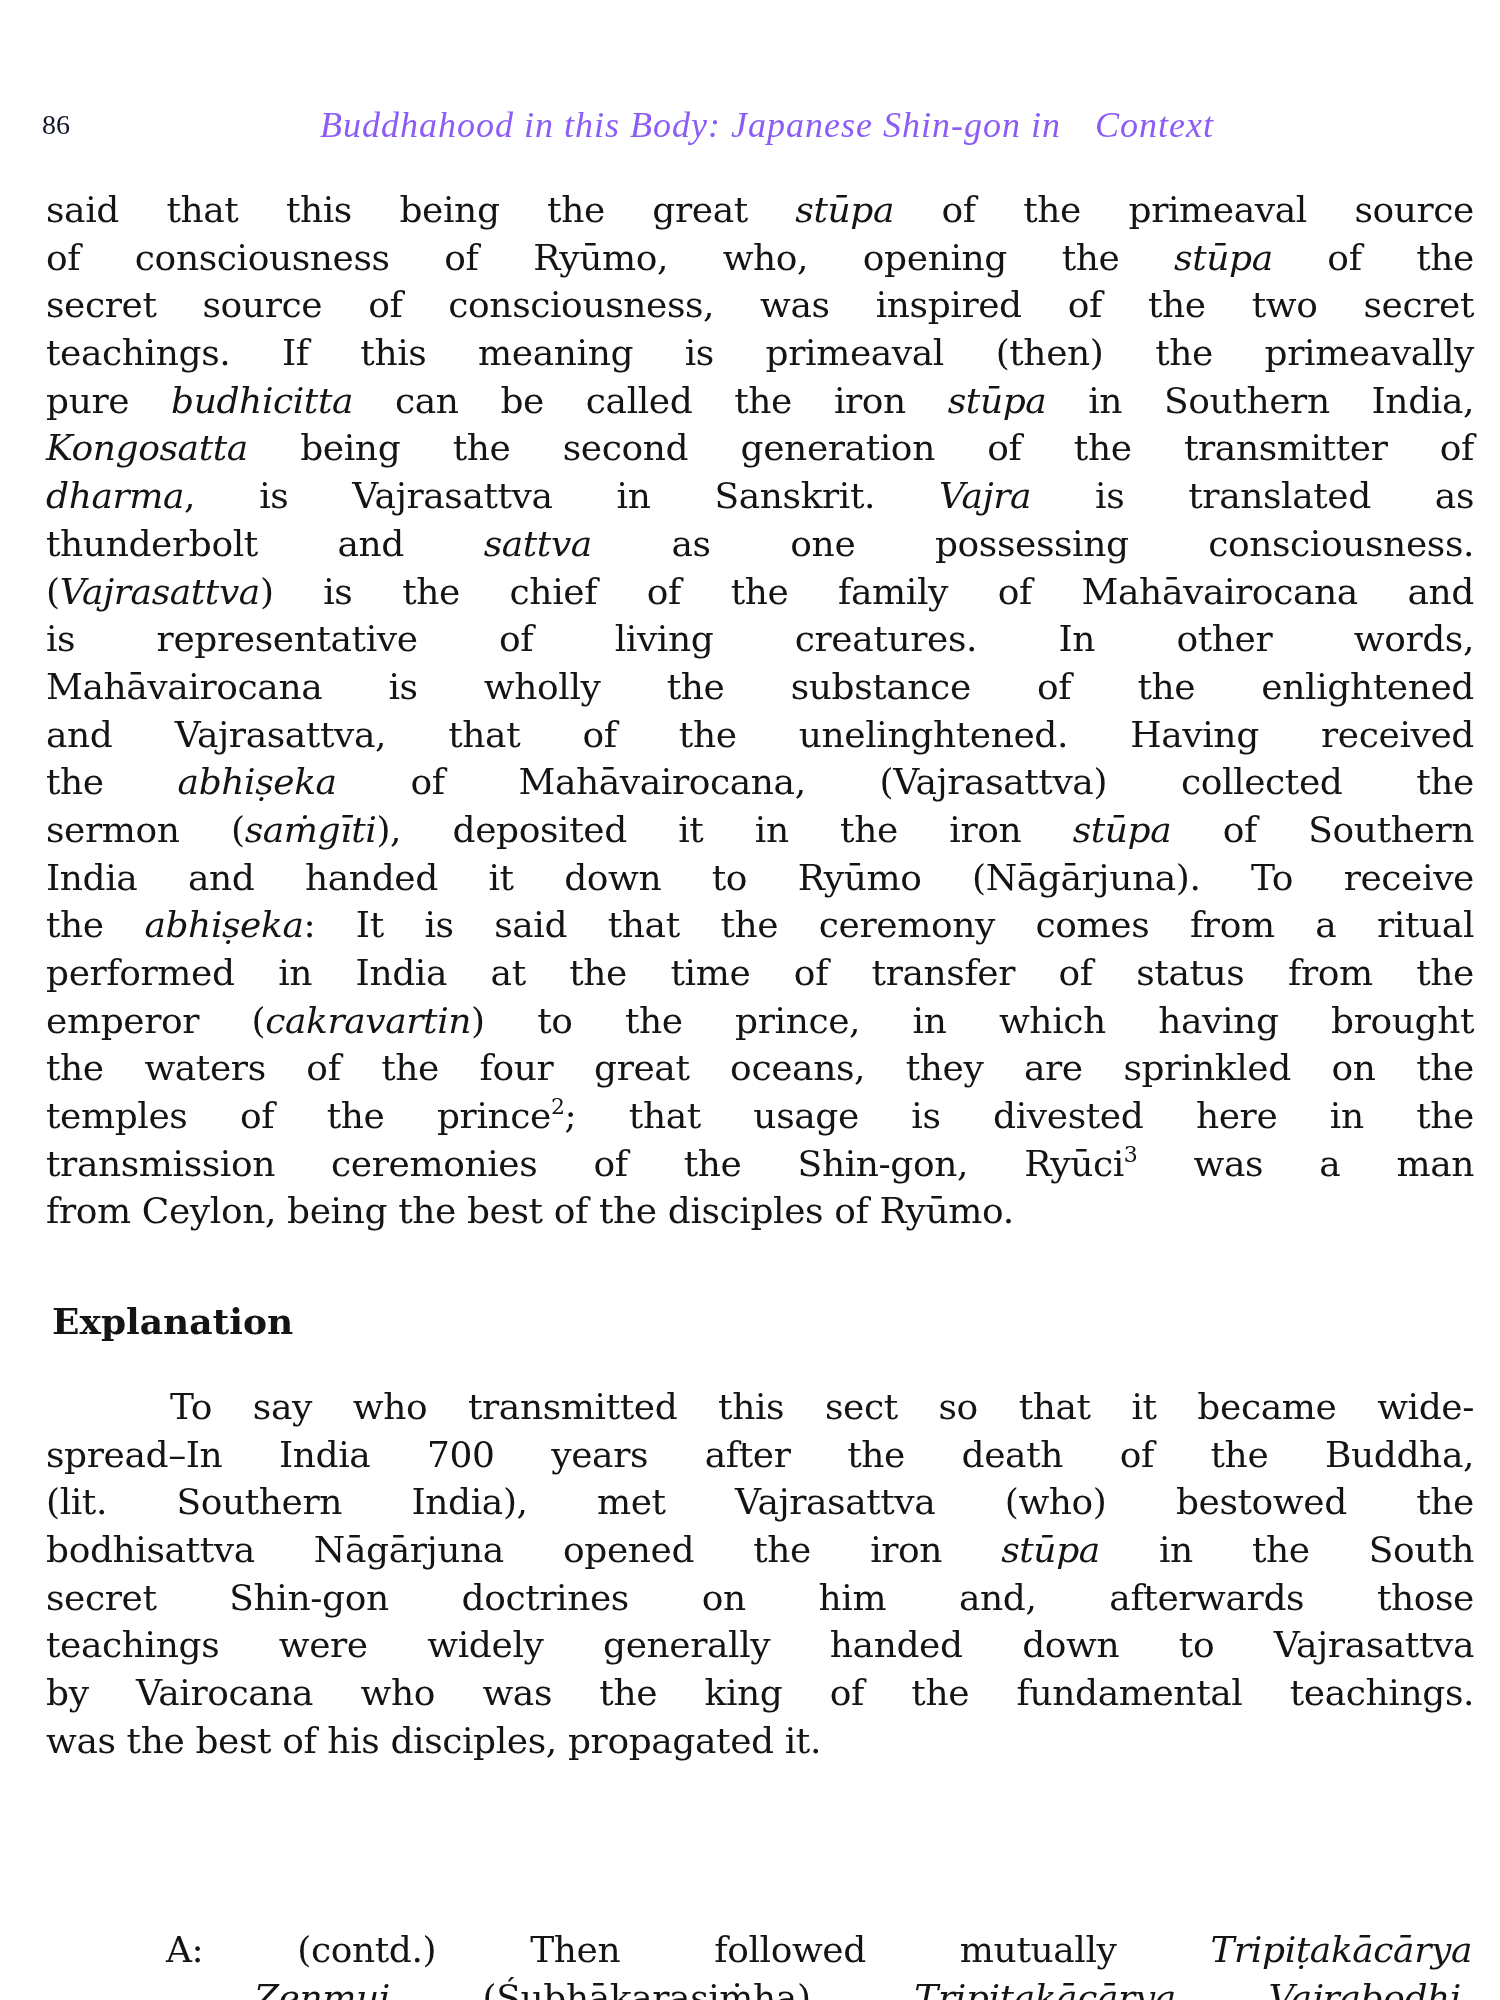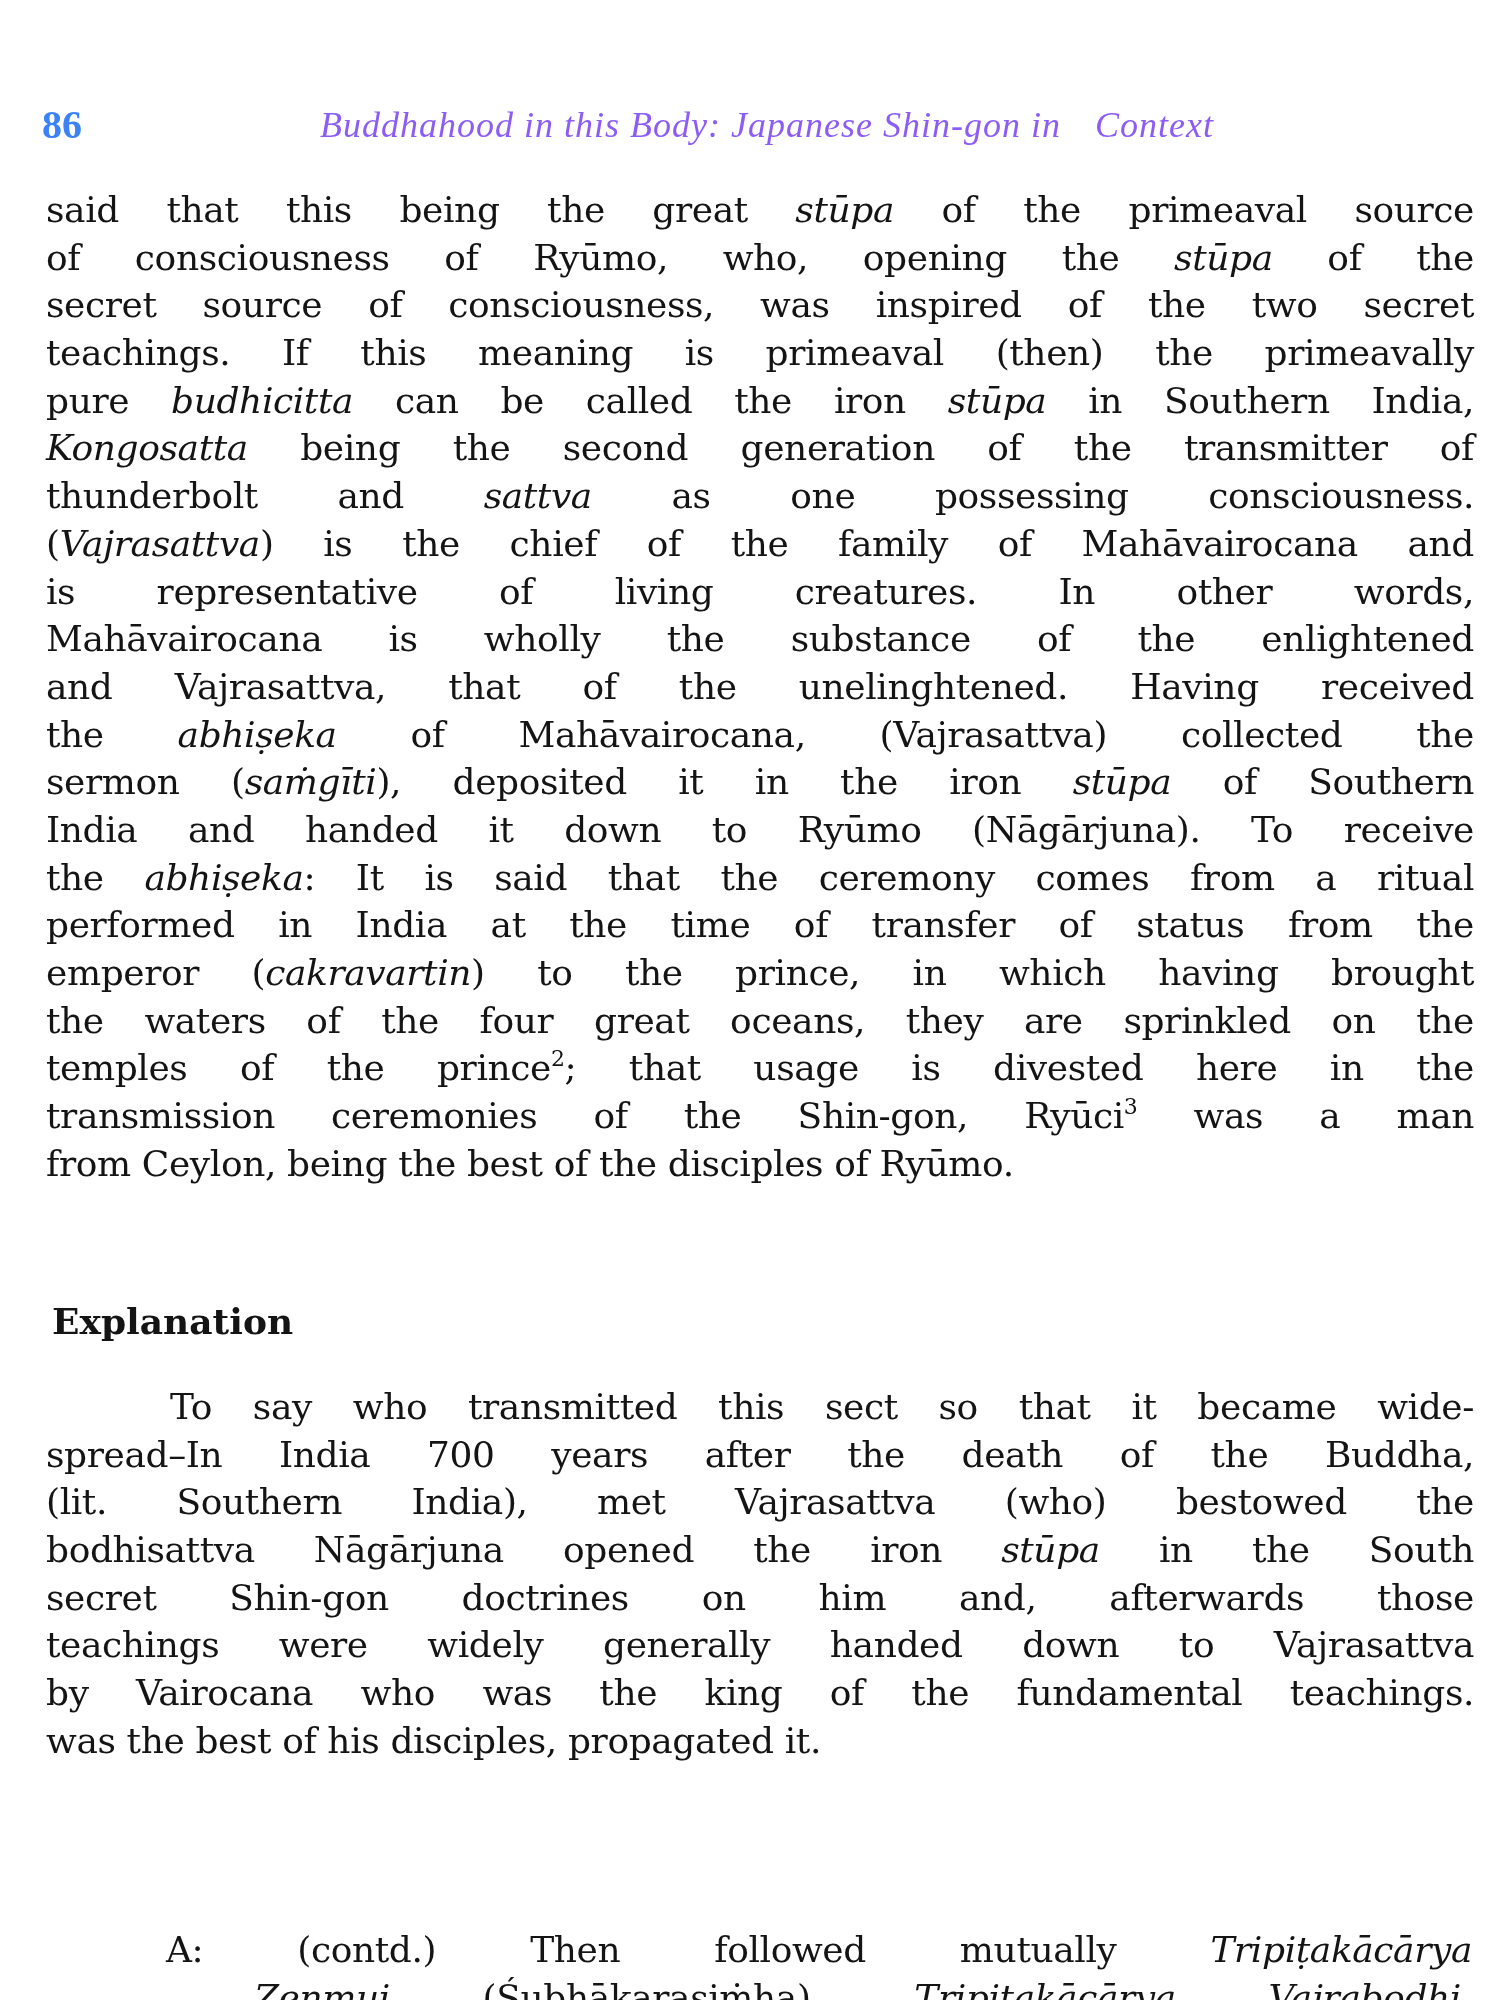--- a/index.html
+++ b/index.html
@@ -25,24 +25,23 @@
       top: 100px;
       left: 42px;
       width: 1430px;
       height: 60px;
       font-family: "Liberation Serif", serif;
     }
     .page-number {
       position: absolute;
       left: 0;
       top: 0;
-      font-size: 40px;
+      font-size: 28px;
       line-height: 50px;
-      color: #3b82f6;
-      font-weight: bold;
+      color: #0f172a;
     }
     .running-title {
       position: absolute;
       left: 278px;
       top: 0;
       font-size: 36px;
       line-height: 50px;
       font-style: italic;
       letter-spacing: 1px;
       color: #8b5cf6;
@@ -100,20 +99,21 @@
     <span class="running-title"><span>Buddhahood in this Body: Japanese Shin-gon in</span><span class="ctx">Context</span></span>
   </div>
 
   <div class="body-text p1">
       <span class="line">said that this being the great <i>stūpa</i> of the primeaval source</span>
       <span class="line">of consciousness of Ryūmo, who, opening the <i>stūpa</i> of the</span>
       <span class="line">secret source of consciousness, was inspired of the two secret</span>
       <span class="line">teachings. If this meaning is primeaval (then) the primeavally</span>
       <span class="line">pure <i>budhicitta</i> can be called the iron <i>stūpa</i> in Southern India,</span>
       <span class="line"><i>Kongosatta</i> being the second generation of the transmitter of</span>
+      <span class="line"><i>dharma</i>, is Vajrasattva in Sanskrit. <i>Vajra</i> is translated as</span>
       <span class="line">thunderbolt and <i>sattva</i> as one possessing consciousness.</span>
       <span class="line">(<i>Vajrasattva</i>) is the chief of the family of Mahāvairocana and</span>
       <span class="line">is representative of living creatures. In other words,</span>
       <span class="line">Mahāvairocana is wholly the substance of the enlightened</span>
       <span class="line">and Vajrasattva, that of the unelinghtened. Having received</span>
       <span class="line">the <i>abhiṣeka</i> of Mahāvairocana, (Vajrasattva) collected the</span>
       <span class="line">sermon (<i>saṁgīti</i>), deposited it in the iron <i>stūpa</i> of Southern</span>
       <span class="line">India and handed it down to Ryūmo (Nāgārjuna). To receive</span>
       <span class="line">the <i>abhiṣeka</i>: It is said that the ceremony comes from a ritual</span>
       <span class="line">performed in India at the time of transfer of status from the</span>

